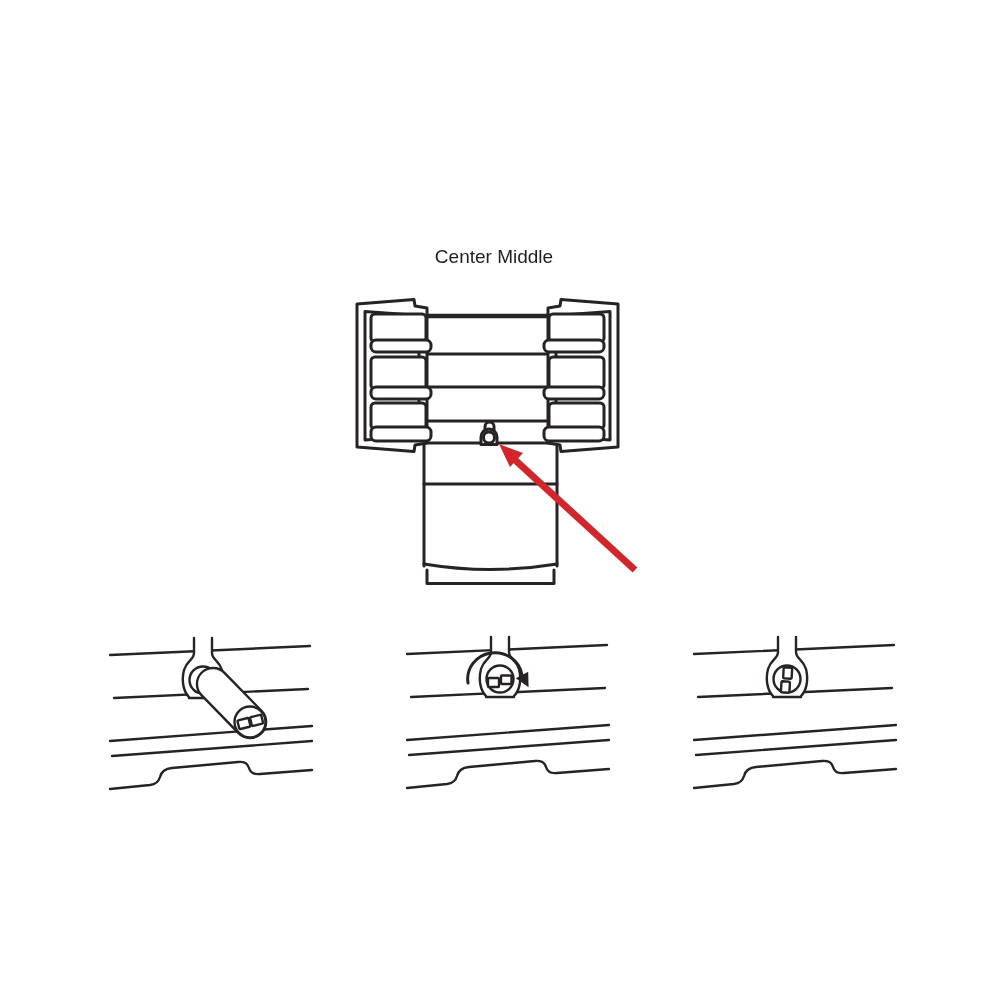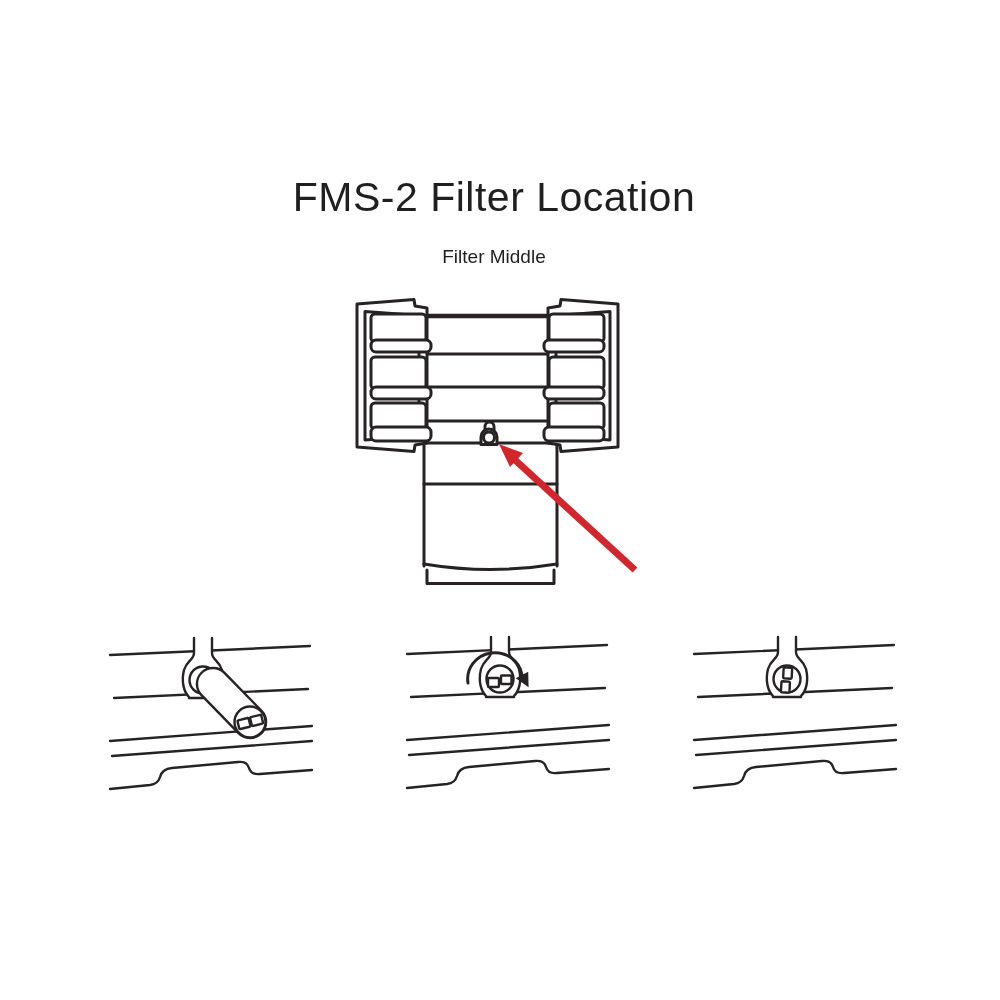--- a/index.html
+++ b/index.html
@@ -25,22 +25,21 @@
   .fo{fill:var(--background);stroke:none;}
   .blk{fill:var(--line);stroke:none;}
   .rd{fill:var(--arrow_red);stroke:none;}
   .rdln{stroke:var(--arrow_red);stroke-width:7;fill:none;stroke-linecap:butt;}
 </style>
 </head>
 <body>
 
 <div class="page">
 
-  <div class="title">FMS-2 Filter Location</div>
-  <div class="subtitle">Filter Middle</div>
+  <div class="subtitle">Center Middle</div>
 
   <svg class="art" viewBox="0 0 1000 1000" aria-hidden="true">
     <defs>
 
       <g id="doorL">
         <path class="wf" d="M357,304 L414,299.5 L415,306 L427,308 L427,443 L415,445 L414,451.5 L357,447 Z"></path>
         <path class="wf" d="M365,311.5 L419,315.5 L419,436 L365,440 Z"></path>
         <rect class="wf" x="371" y="314" width="55" height="28" rx="4"></rect>
         <rect class="wf" x="371" y="340" width="60" height="12" rx="5"></rect>
         <rect class="wf" x="371" y="357" width="55" height="32" rx="4"></rect>

